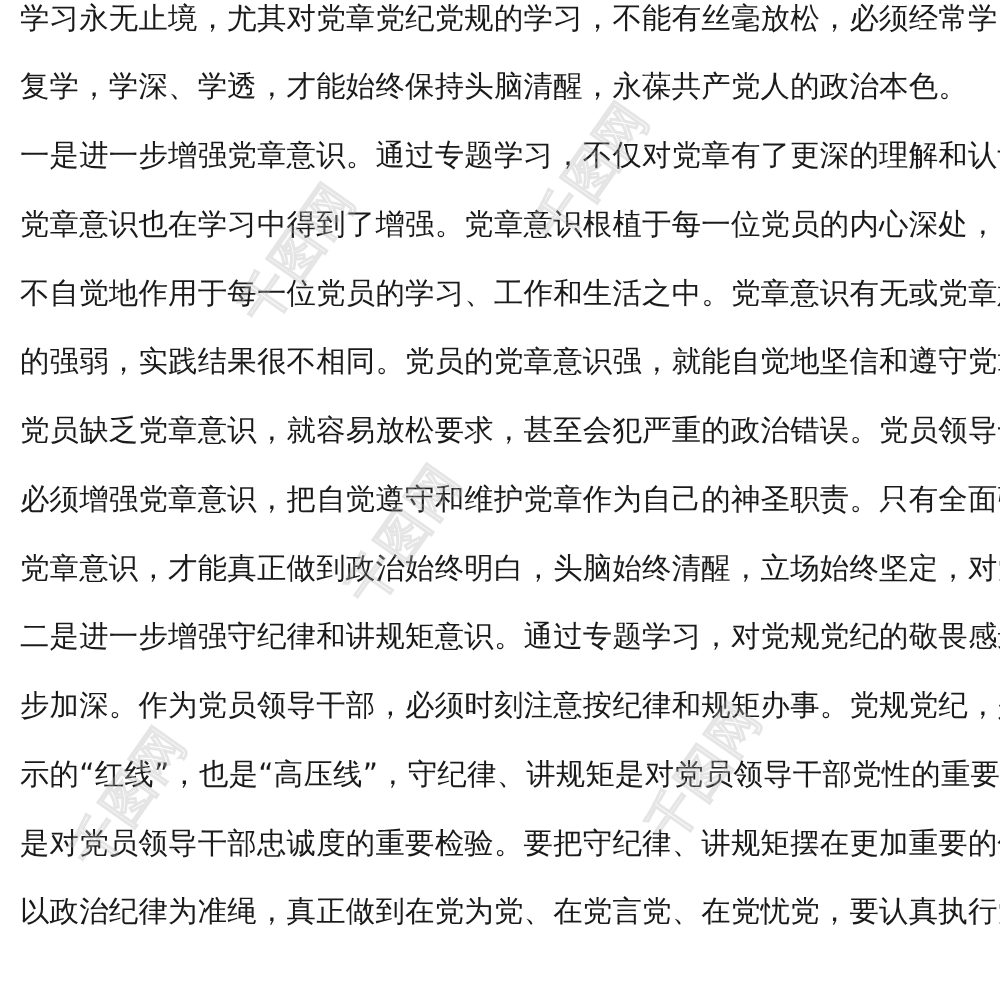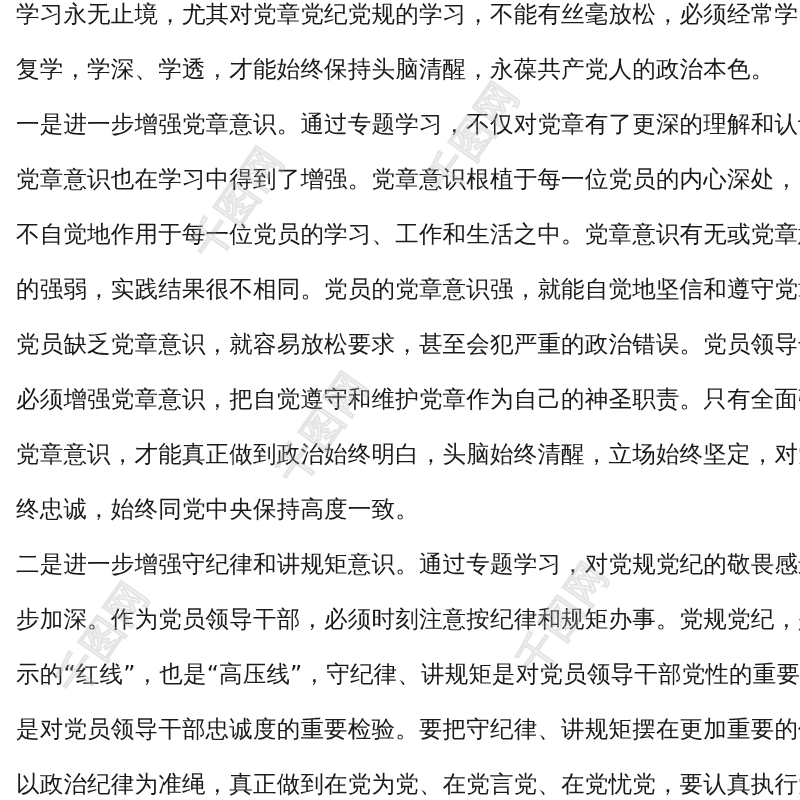--- a/index.html
+++ b/index.html
@@ -64,21 +64,20 @@
   <ul class="lines">
     <li class="line">学习永无止境，尤其对党章党纪党规的学习，不能有丝毫放松，必须经常学、反</li>
     <li class="line">复学，学深、学透，才能始终保持头脑清醒，永葆共产党人的政治本色。</li>
     <li class="line">一是进一步增强党章意识。通过专题学习，不仅对党章有了更深的理解和认识，</li>
     <li class="line">党章意识也在学习中得到了增强。党章意识根植于每一位党员的内心深处，自觉</li>
     <li class="line">不自觉地作用于每一位党员的学习、工作和生活之中。党章意识有无或党章意识</li>
     <li class="line">的强弱，实践结果很不相同。党员的党章意识强，就能自觉地坚信和遵守党章；</li>
     <li class="line">党员缺乏党章意识，就容易放松要求，甚至会犯严重的政治错误。党员领导干部</li>
     <li class="line">必须增强党章意识，把自觉遵守和维护党章作为自己的神圣职责。只有全面强化</li>
     <li class="line">党章意识，才能真正做到政治始终明白，头脑始终清醒，立场始终坚定，对党始</li>
-    <li class="line">终忠诚，始终同党中央保持高度一致。</li>
     <li class="line">二是进一步增强守纪律和讲规矩意识。通过专题学习，对党规党纪的敬畏感进一</li>
     <li class="line">步加深。作为党员领导干部，必须时刻注意按纪律和规矩办事。党规党纪，是警</li>
     <li class="line">示的“红线”，也是“高压线”，守纪律、讲规矩是对党员领导干部党性的重要考验，</li>
     <li class="line">是对党员领导干部忠诚度的重要检验。要把守纪律、讲规矩摆在更加重要的位置，</li>
     <li class="line">以政治纪律为准绳，真正做到在党为党、在党言党、在党忧党，要认真执行党规</li>
   </ul>
 
   <div class="watermark" style="left:175px; top:175px;">千图网</div>
   <div class="watermark" style="left:410px; top:110px;">千图网</div>
   <div class="watermark" style="left:260px; top:400px;">千图网</div>

